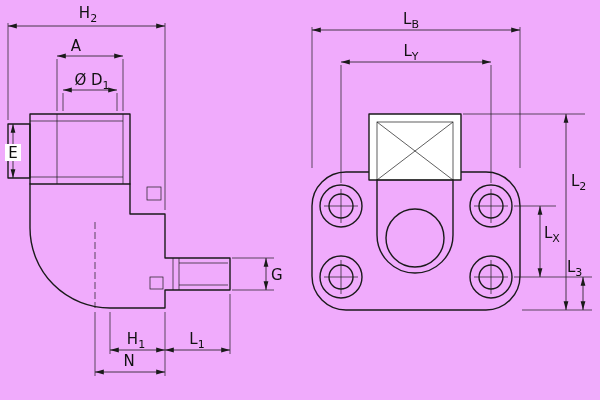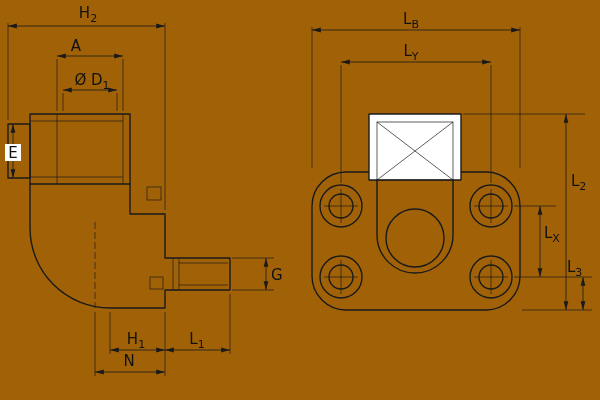--- a/index.html
+++ b/index.html
@@ -1,16 +1,16 @@
 <!DOCTYPE html>
 <html><head>
 <meta charset="utf-8">
 <style>
   html,body{margin:0;padding:0;background:#ffffff;}
-  .wrap{width:600px;height:400px;position:relative;background:#a16207;}
+  .wrap{width:600px;height:400px;position:relative;background:#f0abfc;}
   svg{display:block;}
   .obj{fill:none;stroke:#1a1a1a;stroke-width:1.4;stroke-linejoin:round;stroke-linecap:round;}
   .objf{fill:#ffffff;stroke:#1a1a1a;stroke-width:1.4;stroke-linejoin:round;}
   .thin{fill:none;stroke:#1a1a1a;stroke-width:0.7;}
   .dash{stroke-dasharray:7 3;}
   .dim{fill:none;stroke:#1a1a1a;stroke-width:0.8;}
   text{font-family:"DejaVu Sans","Liberation Sans",sans-serif;font-size:15px;fill:#111;}
   .sub{font-size:11px;}
   .mid{text-anchor:middle;}
 </style>

